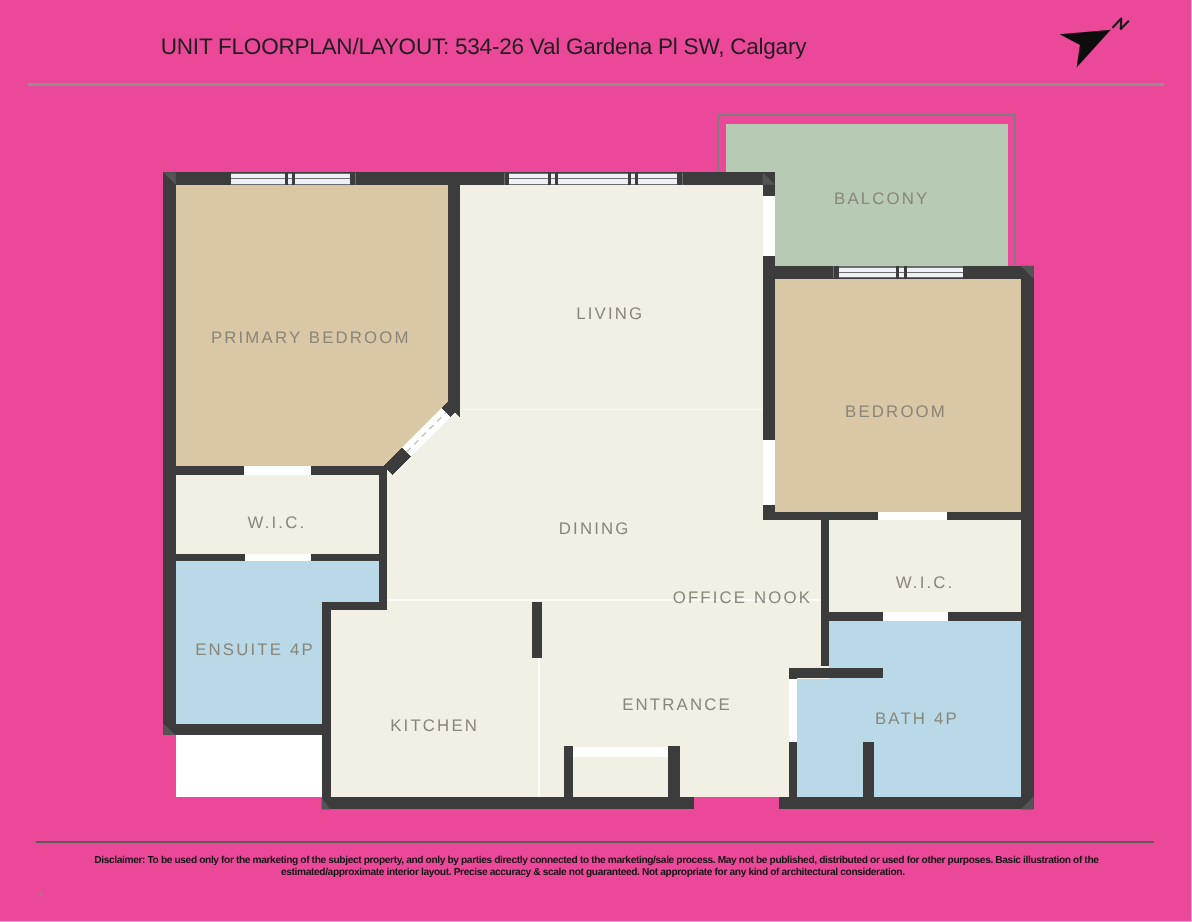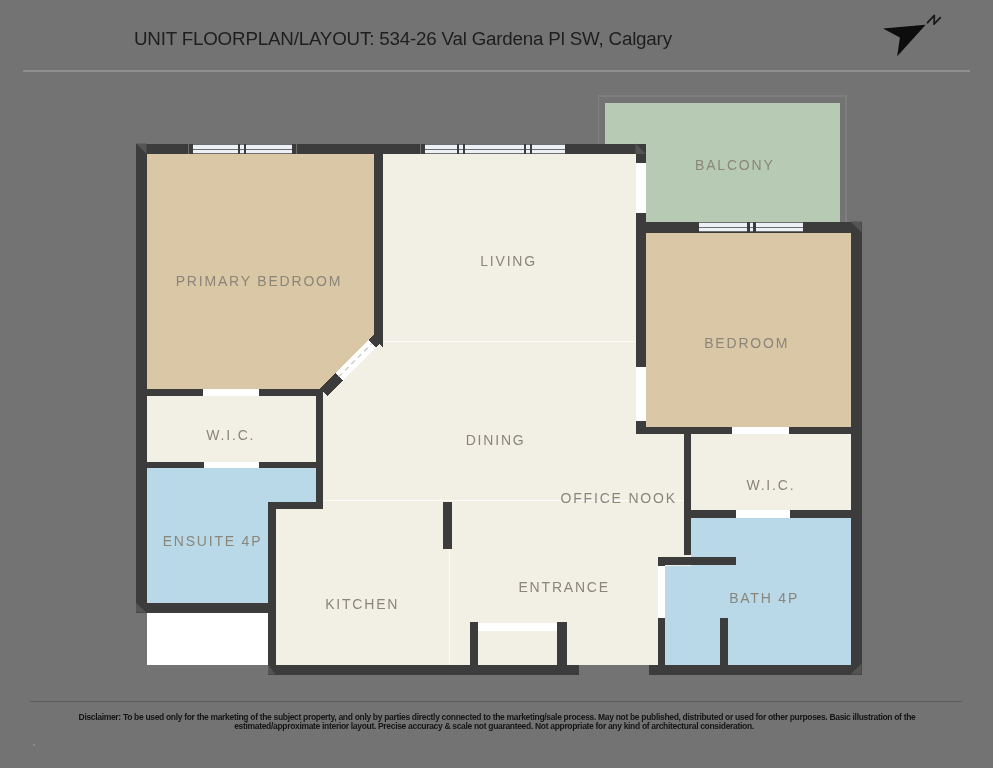--- a/index.html
+++ b/index.html
@@ -1,16 +1,16 @@
 <!DOCTYPE html>
 <html><head>
 <meta charset="utf-8">
 <style>
   html,body{margin:0;padding:0;background:#ffffff;}
-  .page{position:relative;width:993px;height:768px;background:#737373;overflow:hidden;
+  .page{position:relative;width:993px;height:768px;background:#ec4899;overflow:hidden;
         font-family:"Liberation Sans",sans-serif;}
   svg{position:absolute;left:0;top:0;}
   text{font-family:"Liberation Sans",sans-serif;}
   .lbl{fill:#8a8679;font-size:14px;letter-spacing:1.8px;}
 </style>
 </head>
 <body>
 <div class="page">
 <svg width="993" height="768" viewBox="0 0 993 768">
 

